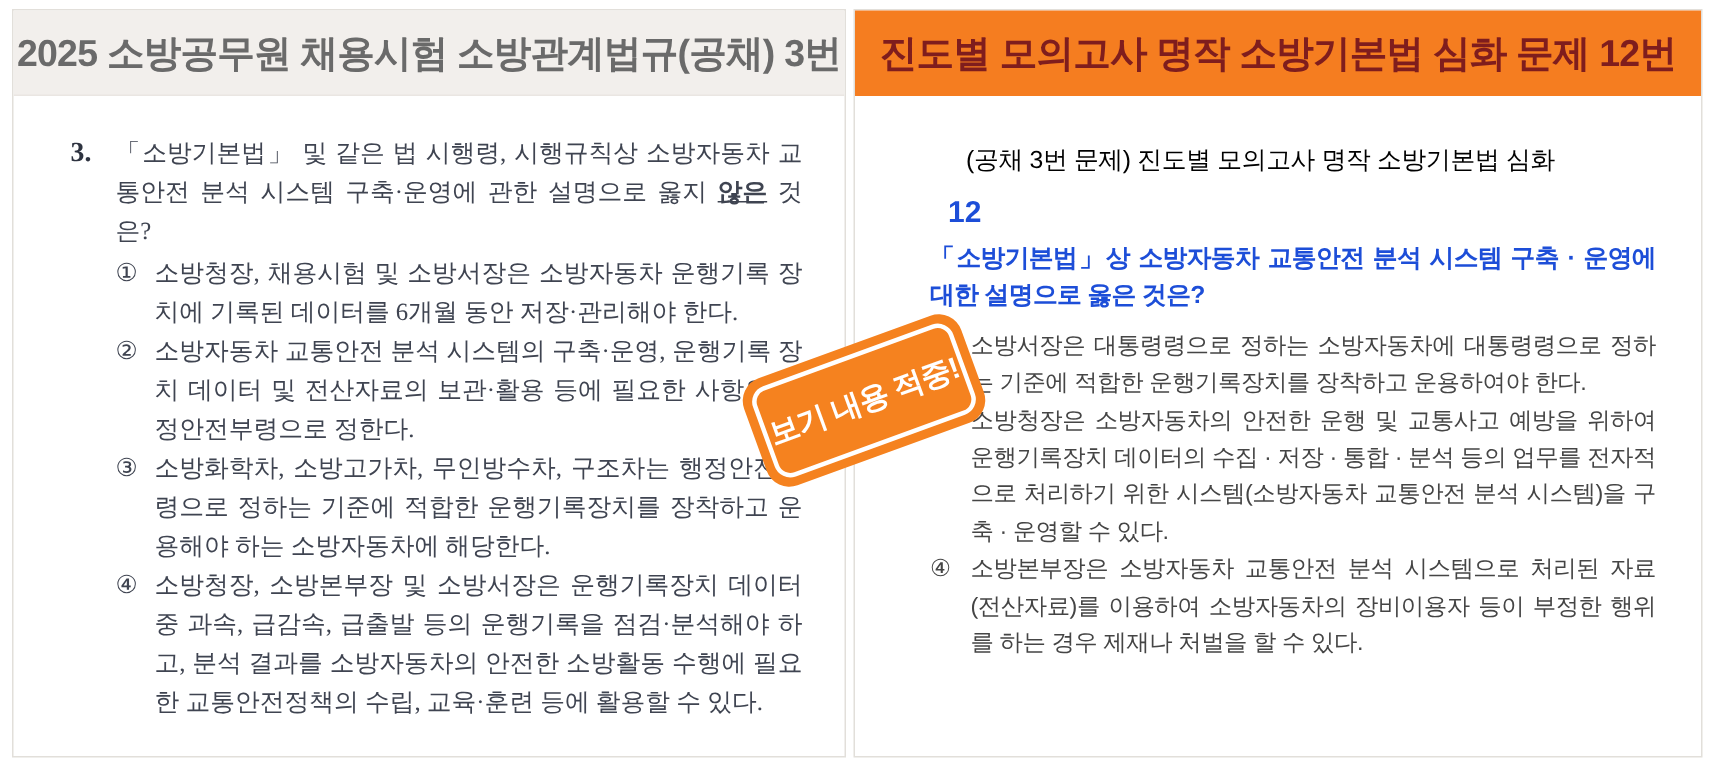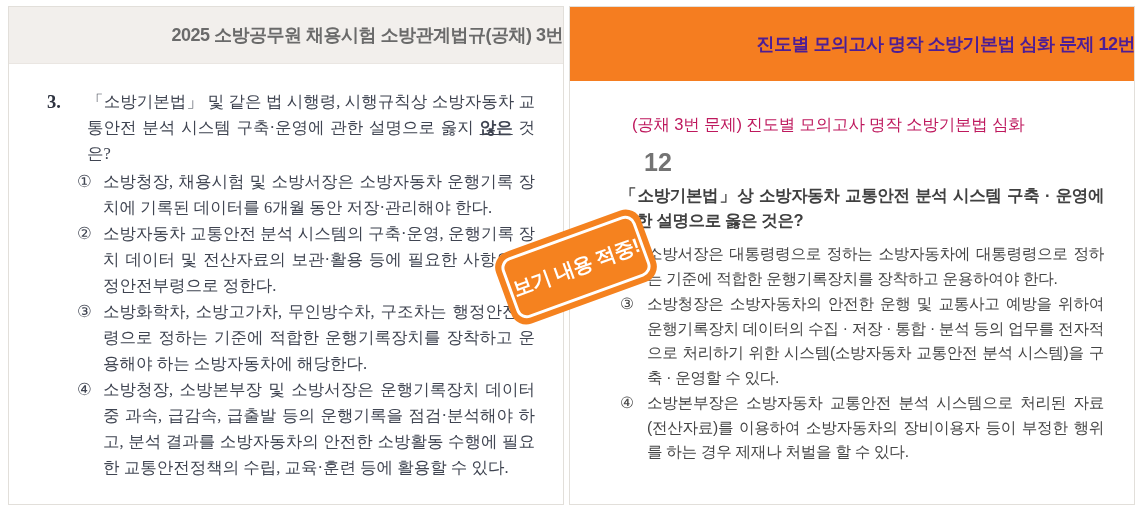--- a/index.html
+++ b/index.html
@@ -10,58 +10,58 @@
     overflow:hidden; margin:0 auto;
   }
   .panel {
     position:absolute; top:6px; height:499px; background:#ffffff;
     border:1px solid #e2dfda; overflow:hidden;
   }
   .panel-left  { left:8px;   width:556px; }
   .panel-right { left:569px; width:566px; }
 
   .panel-header {
-    height:57px; display:flex; align-items:center; justify-content:flex-end;
-    font-weight:bold; font-size:18px; letter-spacing:-0.5px;
+    height:57px; display:flex; align-items:center; justify-content:center;
+    font-weight:bold; font-size:25px; letter-spacing:-0.5px;
     font-family:"Liberation Sans", sans-serif;
   }
   .panel-left .panel-header  { background:#f2efec; color:#6a6a6a; border-bottom:1px solid #eae6e2; }
-  .panel-right .panel-header { background:#f57d20; color:#4c1d95; margin:-1px -1px 0 -1px; height:75px; }
+  .panel-right .panel-header { background:#f57d20; color:#7f1d1d; margin:-1px -1px 0 -1px; height:58px; }
 
   
   .left-content {
     padding:25px 28px 0 38px;
     font-family:"Liberation Serif", serif;
     color:#3f4451; font-size:16.5px; line-height:26px; text-align:justify;
   }
   .q-row { display:flex; margin-bottom:1px; }
   .q-num { flex:0 0 30px; font-weight:bold; font-size:18.5px; color:#2e3340; }
-  .q-body { flex:1;margin-left:10px; }
+  .q-body { flex:1; }
   .emph { font-weight:bold; text-decoration:underline; }
   .left-options { margin-left:30px; margin-top:2px; }
   .opt { display:flex; }
   .opt .marker { flex:0 0 26px; }
   .opt .otext { flex:1; text-align:justify; }
 
   
   .right-content {
     padding:30px 30px 0 50px;
     font-family:"Liberation Sans", sans-serif;
   }
   .intro {
-    width:478px; margin-left:12px;
-    font-size:16.5px; color:#be185d; line-height:27px; text-align:justify;
+    width:478px; margin-left:24px;
+    font-size:16.5px; color:#000000; line-height:27px; text-align:justify;
     letter-spacing:-0.2px;
   }
   .big-num {
-    margin:10px 0 6px 24px;
-    color:#737373; font-weight:bold; font-size:25px;
+    margin:10px 0 6px 12px;
+    color:#1d4ed8; font-weight:bold; font-size:20px;
   }
   .q-title {
-    font-weight:bold; color:#404040; font-size:16.5px; line-height:25px;
+    font-weight:bold; color:#1d4ed8; font-size:16.5px; line-height:25px;
     text-align:justify; letter-spacing:-0.4px;
   }
   .right-options { margin-top:9px; font-size:15.6px; color:#454545; line-height:24.5px; letter-spacing:-0.3px; }
   .opt-r { display:flex; margin-bottom:1px; }
   .opt-r .marker { flex:0 0 27px; }
   .opt-r .otext { flex:1; text-align:justify; }
 
   
   .stamp {
     position:absolute; left:499px; top:229px; width:154px; height:76px;

